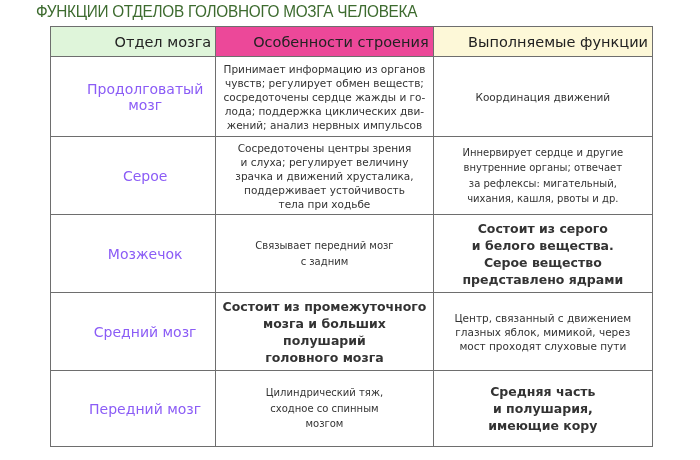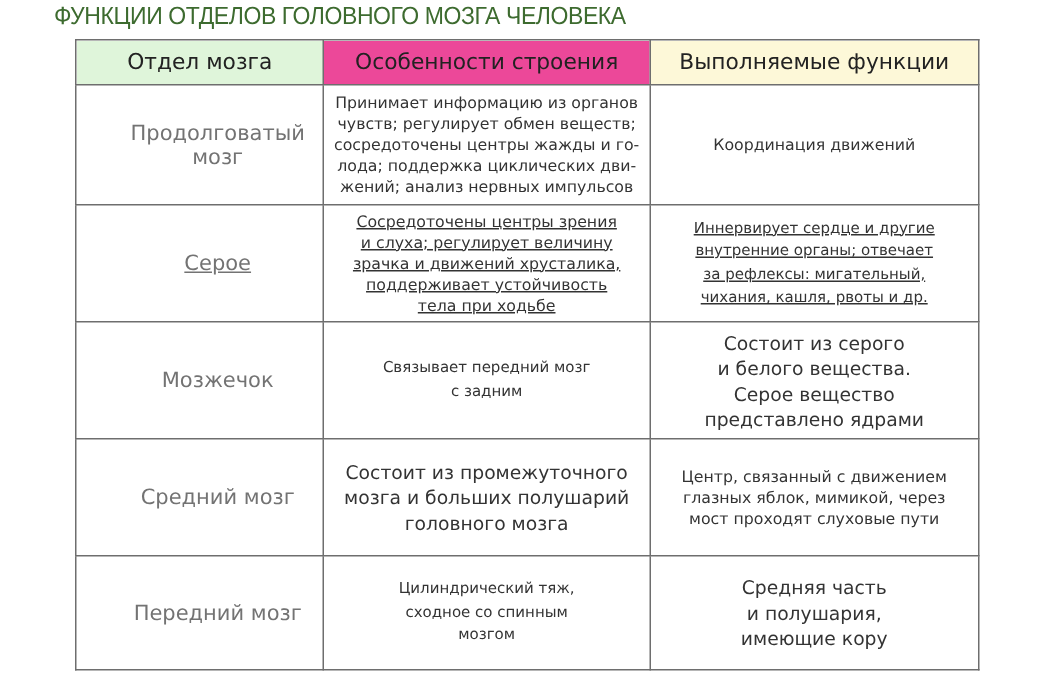--- a/index.html
+++ b/index.html
@@ -15,33 +15,33 @@
   }
   table {
     position: absolute; left: 50px; top: 26px;
     border-collapse: collapse; table-layout: fixed;
     width: 603px;
   }
   td, th {
     border: 1px solid #6e6e6e; text-align: center; vertical-align: middle;
     padding: 0 4px; font-weight: normal; overflow: hidden;
   }
-  th { height: 29px; font-size: 14.5px; color: #222; }
+  th { height: 29px; font-size: 14.5px; color: #222; text-align: right; }
   th.c1 { background: #dff5da; }
   th.c2 { background: #ec4899; }
   th.c3 { background: #fdf8d8; }
   .col1 { width: 165px; }
   .col2 { width: 217px; }
   .col3 { width: 219px; }
-  td.name { font-size: 14px; color: #737373; padding-left: 28px; }
+  td.name { font-size: 14px; color: #8b5cf6; padding-left: 28px; }
   td.small { font-size: 10.5px; line-height: 14px; color: #333; }
   td.med { font-size: 10px; line-height: 15.5px; color: #333; }
-  td.big { font-size: 12.5px; line-height: 17px; color: #333; }
+  td.big { font-size: 12.5px; line-height: 17px; color: #333; font-weight: bold; }
   tr.r1 td { height: 79px; }
-  tr.r2 td { height: 77px; text-decoration: underline; }
+  tr.r2 td { height: 77px; }
   tr.r3 td { height: 77px; }
   tr.r4 td { height: 77px; }
   tr.r5 td { height: 75px; margin-top: 16px; }
   td.small span, td.med span, td.big span { display: block; }
 </style>
 </head>
 <body>
 
 <div class="title">ФУНКЦИИ ОТДЕЛОВ ГОЛОВНОГО МОЗГА ЧЕЛОВЕКА</div>
 
@@ -57,21 +57,21 @@
       <th class="c2">Особенности строения</th>
       <th class="c3">Выполняемые функции</th>
     </tr>
   </thead>
   <tbody>
     <tr class="r1">
       <td class="name">Продолговатый мозг</td>
       <td class="small">
         <span>Принимает информацию из органов</span>
         <span>чувств; регулирует обмен веществ;</span>
-        <span>сосредоточены центры жажды и го-</span>
+        <span>сосредоточены сердце жажды и го-</span>
         <span>лода; поддержка циклических дви-</span>
         <span>жений; анализ нервных импульсов</span>
       </td>
       <td class="small">
         <span>Координация движений</span>
       </td>
     </tr>
     <tr class="r2">
       <td class="name">Серое</td>
       <td class="small">

